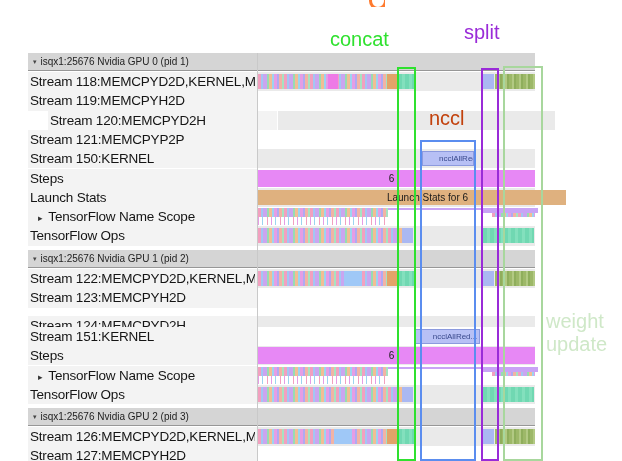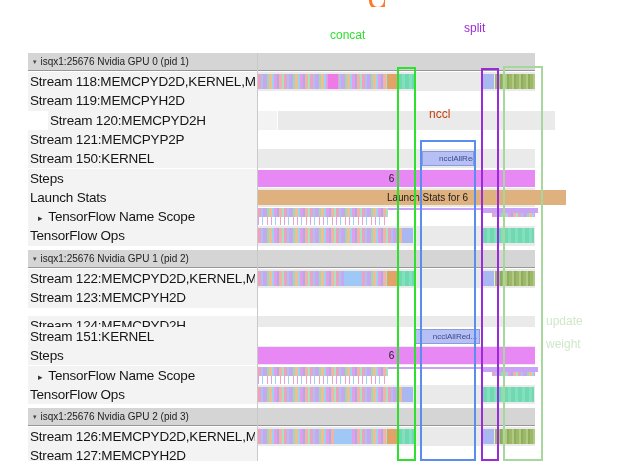--- a/index.html
+++ b/index.html
@@ -24,21 +24,21 @@
       #f2b3a4 21px 24px,#a5e3c2 24px 26px);}
   .teal{background:repeating-linear-gradient(90deg,#70d8b2 0 4px,#83e0bd 4px 7px);}
   .olive{background:repeating-linear-gradient(90deg,#9db868 0 3px,#b2c983 3px 5px,#8fae5c 5px 7px);}
   .drip{background:repeating-linear-gradient(90deg,#e59de5 0 1px,transparent 1px 4px,
       #9bd4f0 4px 5px,transparent 5px 9px,#f2a0bf 9px 10px,transparent 10px 13px);}
   .bartext{font-size:10px;color:#1a1a1a;text-align:center;line-height:15px;white-space:nowrap;overflow:hidden;}
   .ncclbar{font-size:8px;color:#39498c;text-align:center;line-height:14px;border:1px solid #8c9ade;
       box-sizing:border-box;white-space:nowrap;overflow:hidden;padding-left:16px;}
   .divider{position:absolute;left:257px;top:53px;width:1px;height:408px;background:#c9c9c9;z-index:2;}
   .obox{position:absolute;border:2px solid;background:transparent;box-sizing:border-box;z-index:4;}
-  .ann{position:absolute;font-size:12px;z-index:5;white-space:nowrap;}
+  .ann{position:absolute;font-size:20px;z-index:5;white-space:nowrap;}
   .orange-glyph{position:absolute;left:368px;top:0;width:17px;height:7px;overflow:hidden;z-index:5;}
   .orange-glyph .arc{position:absolute;left:1px;top:-8px;width:12px;height:12px;border:3px solid #ff7a2e;
       border-radius:50%;}
 </style>
 </head>
 <body>
 
 <div class="page">
   <div id="sections">
       <div class="section" style="top: 53px;">
@@ -184,19 +184,19 @@
 
   <div class="obox" id="box-concat" style="left: 397px; top: 67px; width: 19px; height: 394px; border-color: rgb(47, 225, 47);"></div>
   <div class="obox" id="box-nccl" style="left: 420px; top: 140px; width: 56px; height: 321px; border-color: rgb(91, 141, 239);"></div>
   <div class="obox" id="box-split" style="left: 481px; top: 68px; width: 18px; height: 393px; border-color: rgb(154, 43, 216);"></div>
   <div class="obox" id="box-weight" style="left: 503px; top: 66px; width: 40px; height: 395px; border-color: rgb(168, 215, 157);"></div>
 
   <div class="ann" id="ann-concat" style="left: 330px; top: 28px; color: rgb(47, 225, 47);">concat</div>
   <div class="ann" id="ann-split" style="left: 464px; top: 21px; color: rgb(154, 43, 216);">split</div>
   <div class="ann" id="ann-nccl" style="left: 429px; top: 107px; color: #c2410c;">nccl</div>
   <div class="ann" id="ann-weight" style="left: 546px; top: 310px; line-height: 23px; color: rgb(207, 232, 200);">
+    <div>weight</div>
     <div>update</div>
-    <div>weight</div>
   </div>
   <div class="orange-glyph">
       <div class="arc"></div>
     </div>
 </div>
 
 </body></html>

